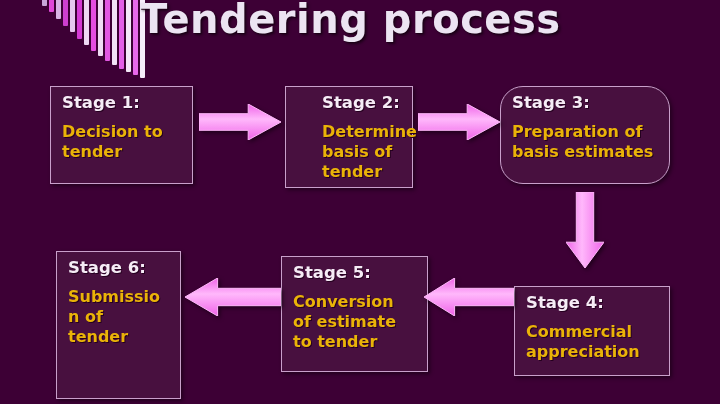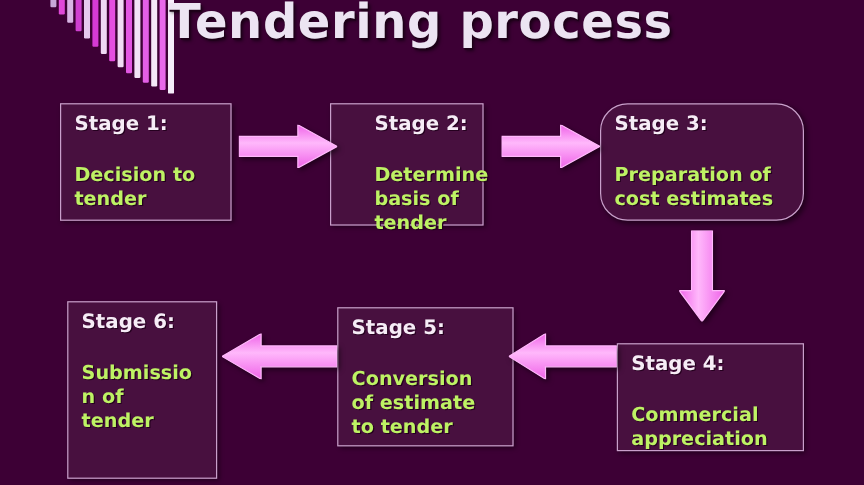--- a/index.html
+++ b/index.html
@@ -60,31 +60,31 @@
   }
   .stage .hdr {
     color: #f6ecf6;
     font-size: 16.5px;
     font-weight: 700;
     line-height: 1.1;
     text-shadow: 1px 1px 0 #25001f;
     white-space: nowrap;
   }
   .stage .bdy {
-    color: #bef264;
+    color: #eab308;
     font-size: 16px;
     font-weight: 700;
     line-height: 1.25;
-    margin-top: 24px;
+    margin-top: 10px;
     text-shadow: 1px 1px 0 #25001f;
   }
   .stage .bdy div { white-space: nowrap; }
 
   #stage1 { left: 50px;  top: 86px;  width: 143px; height: 98px; }
-  #stage2 { left: 275px; top: 86px;  width: 128px; height: 102px; padding-left: 36px; }
+  #stage2 { left: 285px; top: 86px;  width: 128px; height: 102px; padding-left: 36px; }
   #stage3 { left: 500px; top: 86px;  width: 170px; height: 98px; border-radius: 23px; }
   #stage4 { left: 514px; top: 286px; width: 156px; height: 90px; }
   #stage5 { left: 281px; top: 256px; width: 147px; height: 116px; }
   #stage6 { left: 56px;  top: 251px; width: 125px; height: 148px; }
 
   
   .arrow {
     position: absolute;
     filter: drop-shadow(2px 2px 2px rgba(0,0,0,.5));
   }
@@ -134,21 +134,21 @@
         <div>Determine</div>
         <div>basis of</div>
         <div>tender</div>
       </div>
   </div>
 
   <div class="stage" id="stage3">
     <div class="hdr">Stage 3:</div>
     <div class="bdy">
         <div>Preparation of</div>
-        <div>cost estimates</div>
+        <div>basis estimates</div>
       </div>
   </div>
 
   <div class="stage" id="stage4">
     <div class="hdr">Stage 4:</div>
     <div class="bdy">
         <div>Commercial</div>
         <div>appreciation</div>
       </div>
   </div>

